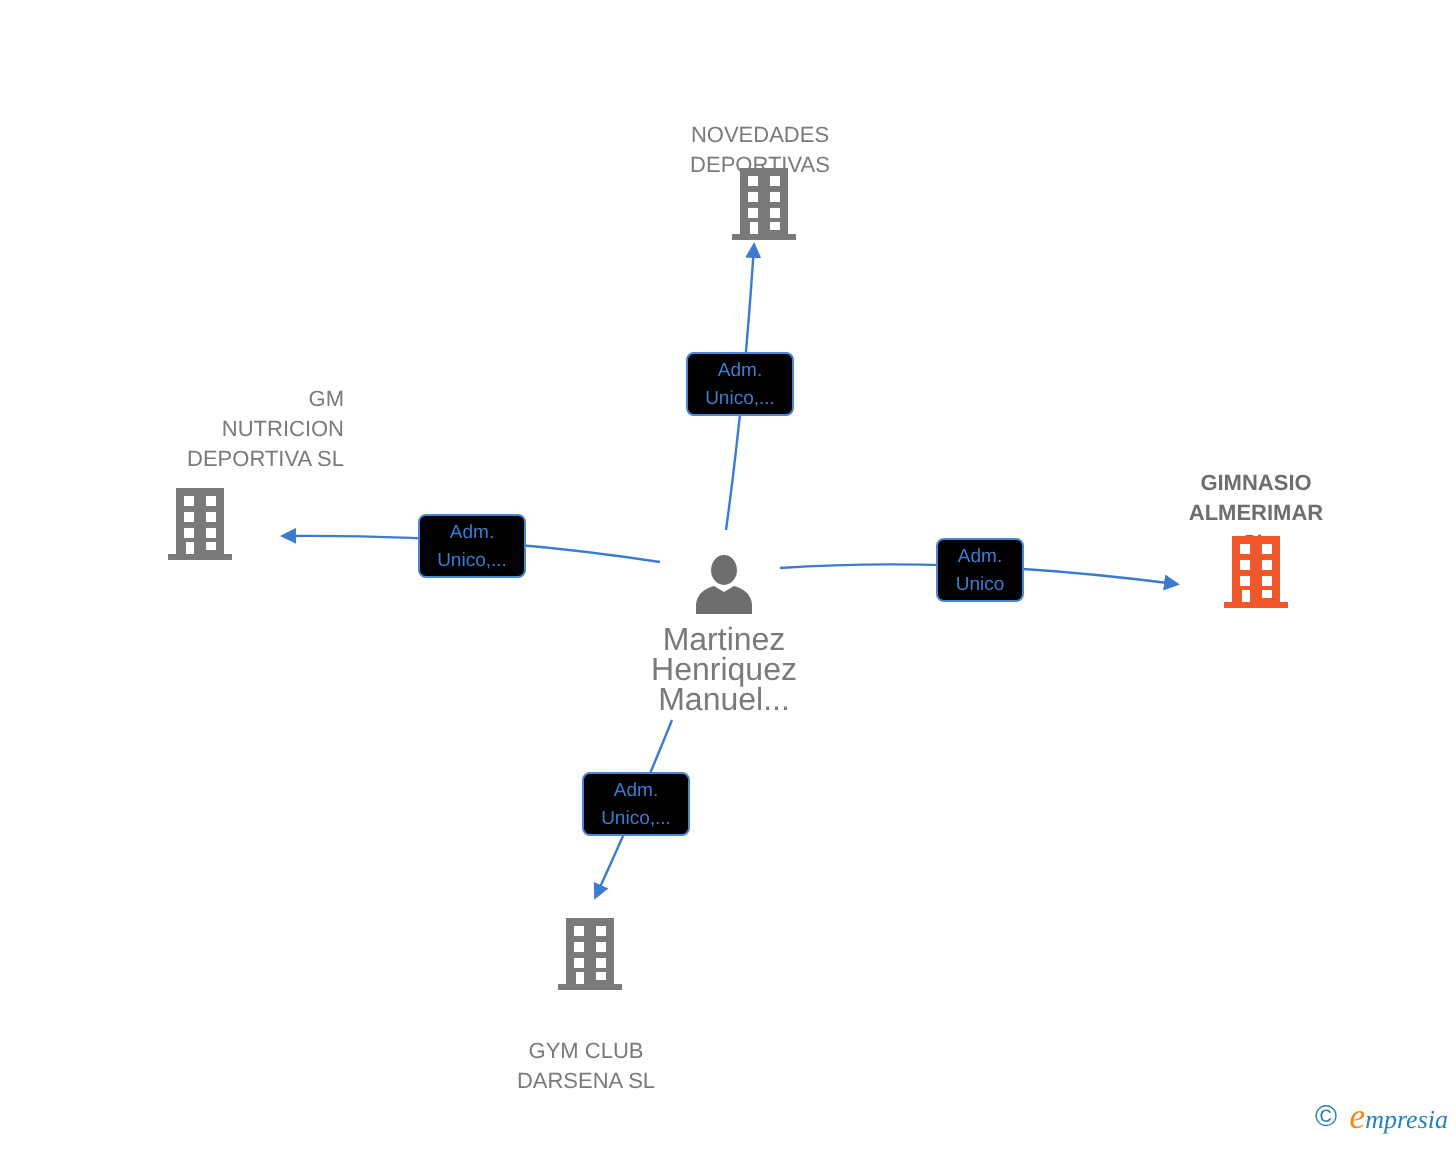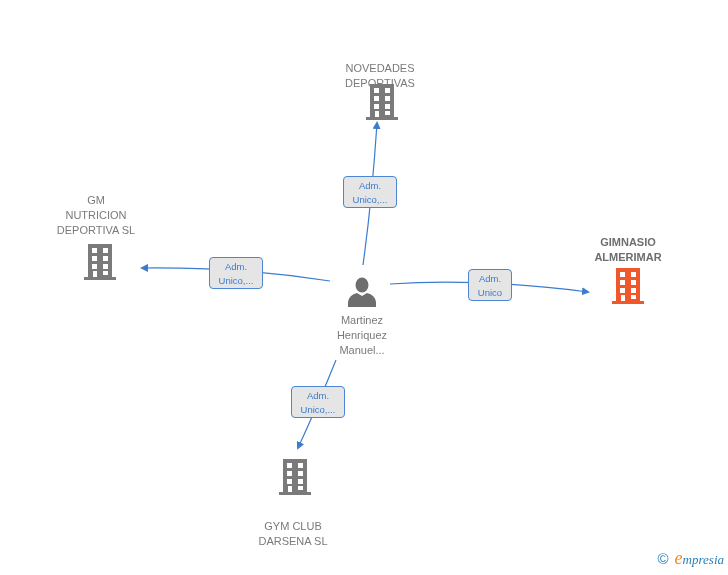--- a/index.html
+++ b/index.html
@@ -2,22 +2,22 @@
 <html><head>
   <meta charset="utf-8">
   <style>
     html, body { margin: 0; padding: 0; background: #ffffff; }
     body { width: 728px; height: 575px; position: relative; overflow: hidden;
            font-family: "Liberation Sans", "DejaVu Sans", sans-serif; }
     #graph { position: absolute; left: 0; top: 0; }
     .node-label { position: absolute; text-align: center; color: #7a7a7a;
                   font-size: 11px; line-height: 15px; white-space: pre-line; }
     .node-label.main { color: #6e6e6e; font-weight: bold; margin-top: 16px; }
-    .node-label.person { font-size: 11px; line-height: 15px; color: #7a7a7a; }
-    .edge-box { position: absolute; width: 54px; height: 32px; background: #e5e5e5;
+    .node-label.person { font-size: 16px; line-height: 15px; color: #7a7a7a; }
+    .edge-box { position: absolute; width: 54px; height: 32px; background: #000000;
                 border: 1px solid #4a86d4; border-radius: 4px; color: #3b7bd0;
                 font-size: 9.5px; line-height: 14px; text-align: center;
                 padding-top: 2px; box-sizing: border-box; white-space: pre-line; cursor: pointer; }
     .icon { position: absolute; }
     .footer { position: absolute; right: 4px; bottom: 6px; display: flex; align-items: center; gap: 6px; }
     .copy { color: #2a7fb8; font-size: 15px; }
     .brand { color: #2a7fb8; font-family: Liberation Serif, serif; font-style: italic; font-size: 13px; text-align: center; }
     .brand .e { color: #f08a1c; font-size: 18px; }
   </style>
 </head>
@@ -46,21 +46,21 @@
       <rect x="19" y="4" width="5" height="5"></rect>
     <rect x="8" y="12" width="5" height="5"></rect>
       <rect x="19" y="12" width="5" height="5"></rect>
     <rect x="8" y="20" width="5" height="5"></rect>
       <rect x="19" y="20" width="5" height="5"></rect>
     <rect x="9" y="27" width="4" height="6"></rect>
       <rect x="19" y="27" width="5" height="4"></rect>
   </g>
 </svg>
 
-<div class="node-label" style="left:36px;top:193px;width:120px;">GM
+<div class="node-label" style="left:52px;top:193px;width:120px;text-align:right;">GM
 NUTRICION
 DEPORTIVA  SL</div>
 <svg class="icon" style="left:84px;top:244px;" width="32" height="36" viewBox="0 0 32 36">
   <rect x="4" y="0" width="24" height="34" fill="#7a7a7a"></rect>
   <rect x="0" y="33" width="32" height="3" fill="#7a7a7a"></rect>
   <g fill="#fff">
     <rect x="8" y="4" width="5" height="5"></rect>
       <rect x="19" y="4" width="5" height="5"></rect>
     <rect x="8" y="12" width="5" height="5"></rect>
       <rect x="19" y="12" width="5" height="5"></rect>

